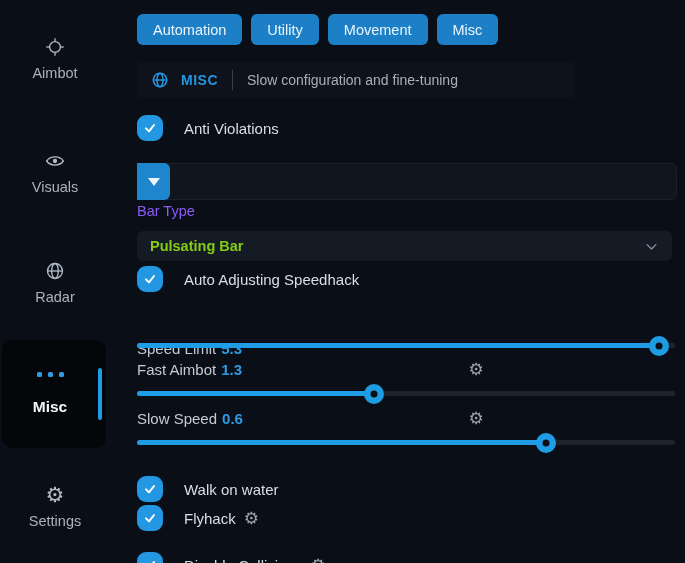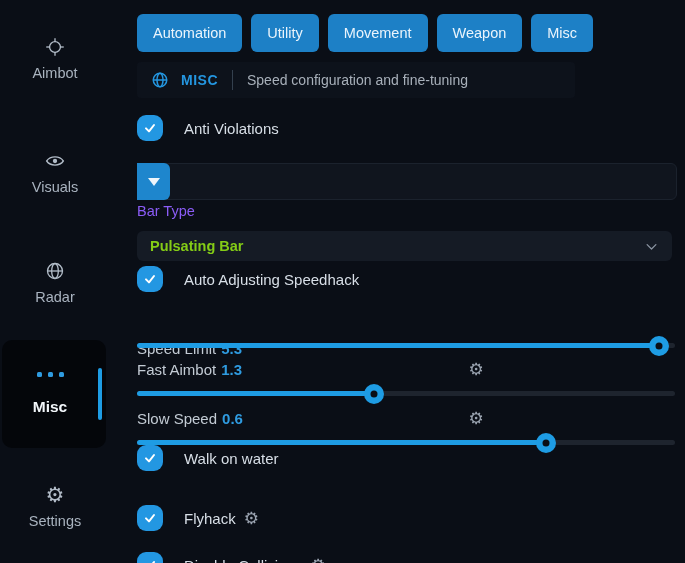--- a/index.html
+++ b/index.html
@@ -34,21 +34,21 @@
   .misc-card .active-bar {
     position:absolute; right:4px; top:28px; width:4px; height:52px;
     background:#1e9ce4; border-radius:2px;
   }
 
   
   .main { position:absolute; left:137px; top:0; right:0; bottom:0; }
 
   .tabs { position:absolute; left:0; top:14px; display:flex; gap:9px; }
   .tab {
-    height:38px; padding:0 16px; background:#1d80c6; border:none; border-radius:6px;
+    height:31px; padding:0 16px; background:#1d80c6; border:none; border-radius:6px;
     color:#eaf4fc; font-size:14.5px; font-family:"Liberation Sans", sans-serif; cursor:pointer;
   }
 
   .header-bar {
     position:absolute; left:0; top:62px; width:438px; height:36px;
     background:#0d121b; border-radius:4px;
     display:flex; align-items:center; padding:0 14px;
   }
   .header-bar .globe { width:18px; height:18px; }
   .header-bar .cat { color:#2496e0; font-weight:bold; font-size:14px; letter-spacing:.5px; margin-left:12px; }
@@ -164,33 +164,32 @@
       <span>Settings</span>
     </div>
   </nav>
 
   <main class="main">
 
     <div class="tabs">
       <button class="tab">Automation</button>
       <button class="tab">Utility</button>
       <button class="tab">Movement</button>
-      <button class="tab">Weapon</button>
       <button class="tab">Misc</button>
     </div>
 
     <div class="header-bar">
       <svg class="globe" viewBox="0 0 24 24" style="stroke:#2496e0; fill:none; stroke-width:2;">
         <circle cx="12" cy="12" r="9"></circle>
           <ellipse cx="12" cy="12" rx="4" ry="9"></ellipse>
           <line x1="3" y1="12" x2="21" y2="12"></line>
       </svg>
       <span class="cat">MISC</span>
       <span class="divider"></span>
-      <span class="subtitle">Speed configuration and fine-tuning</span>
+      <span class="subtitle">Slow configuration and fine-tuning</span>
     </div>
 
     <div class="check-row" style="top:115px;">
       <span class="checkbox">
         <svg viewBox="0 0 24 24">
             <polyline points="6,12.5 10.5,17 18,7.5" fill="none" stroke="#fff" stroke-width="3" stroke-linecap="round" stroke-linejoin="round"></polyline>
           </svg>
       </span>
       <span class="check-label">Anti Violations</span>
     </div>
@@ -238,21 +237,21 @@
 
     <div class="slider-label" style="top:410px;">
       <span>Slow Speed</span><b>0.6</b>
     </div>
     <div class="gear" style="top:410px;">⚙</div>
     <div class="slider" style="top:440px;">
       <div class="slider-fill" style="width: 76%;"></div>
       <div class="slider-handle" style="left: 76%;"></div>
     </div>
 
-    <div class="check-row" style="top:445px;justify-content:center;">
+    <div class="check-row" style="top:476px;justify-content:center;">
       <span class="checkbox">
         <svg viewBox="0 0 24 24">
             <polyline points="6,12.5 10.5,17 18,7.5" fill="none" stroke="#fff" stroke-width="3" stroke-linecap="round" stroke-linejoin="round"></polyline>
           </svg>
       </span>
       <span class="check-label">Walk on water</span>
     </div>
 
     <div class="check-row" style="top:505px;">
       <span class="checkbox">

